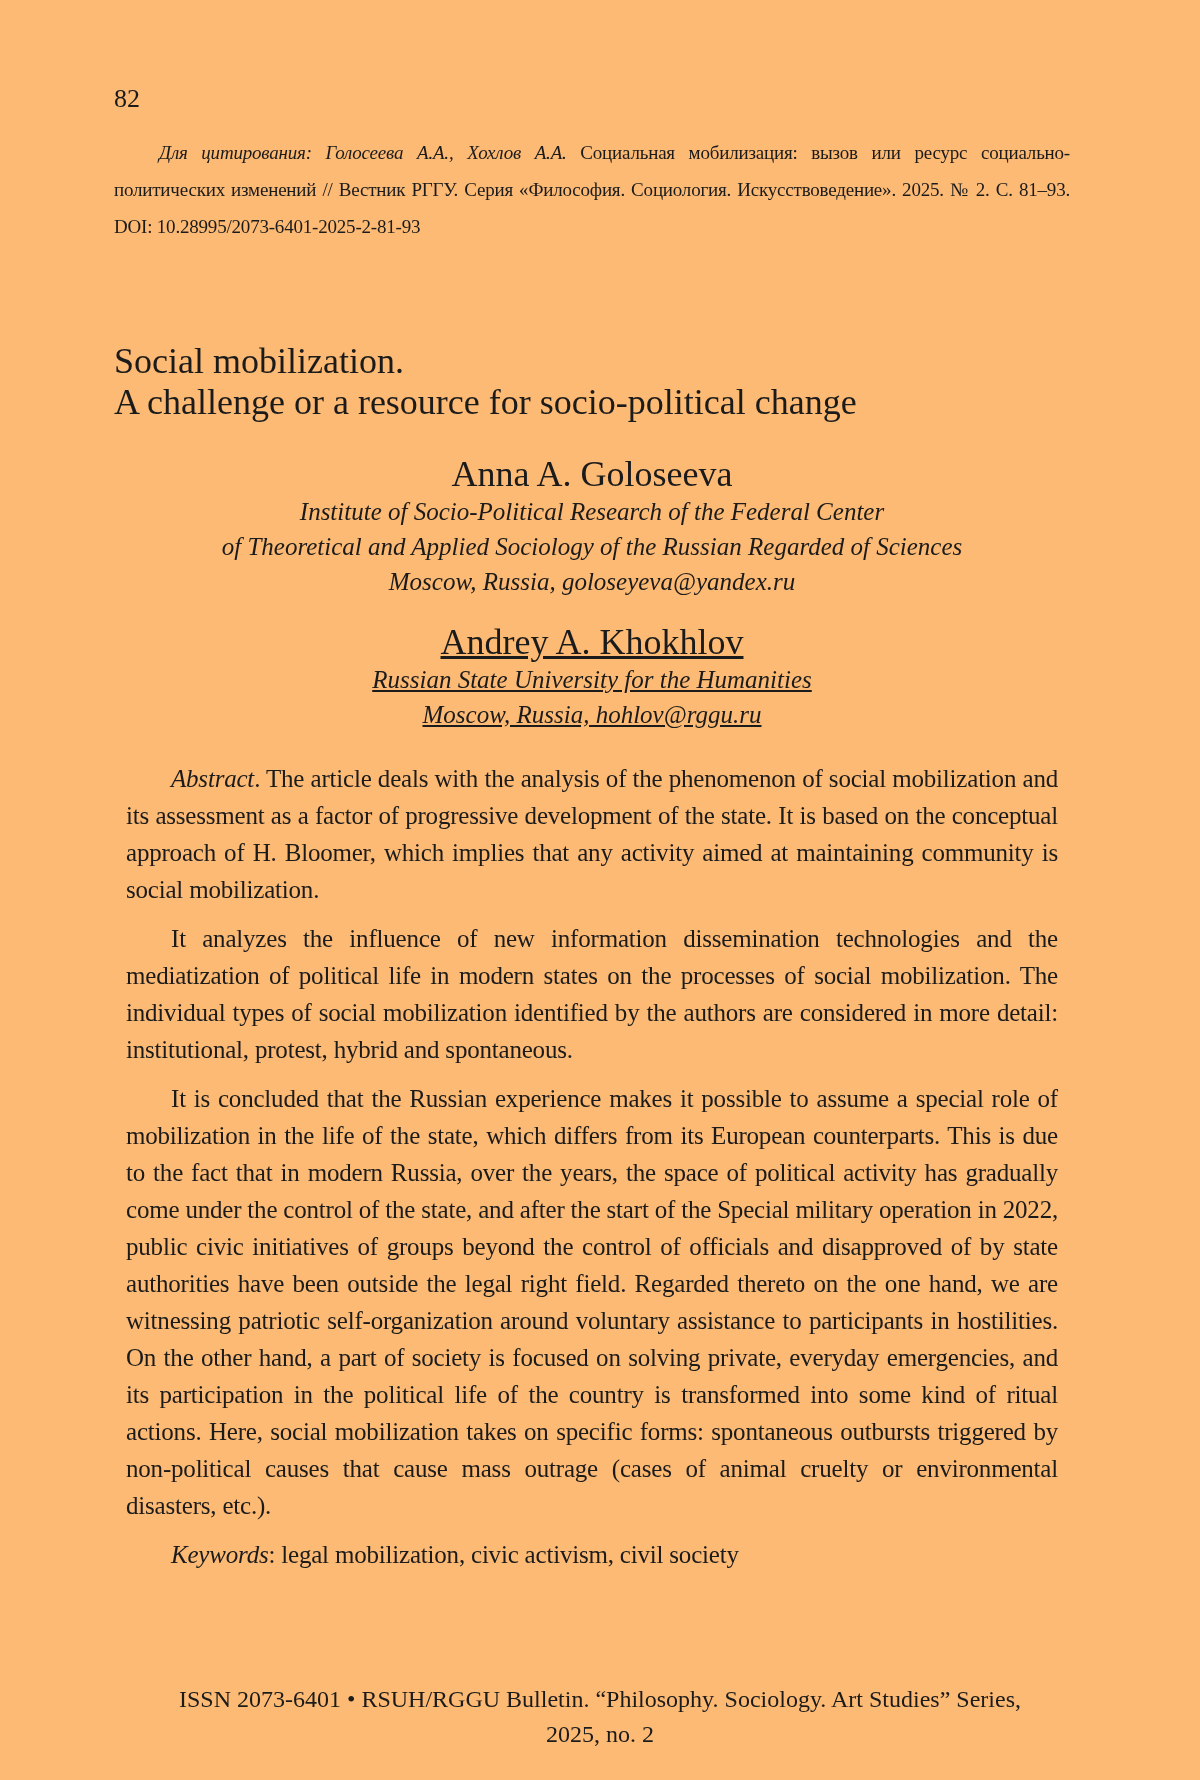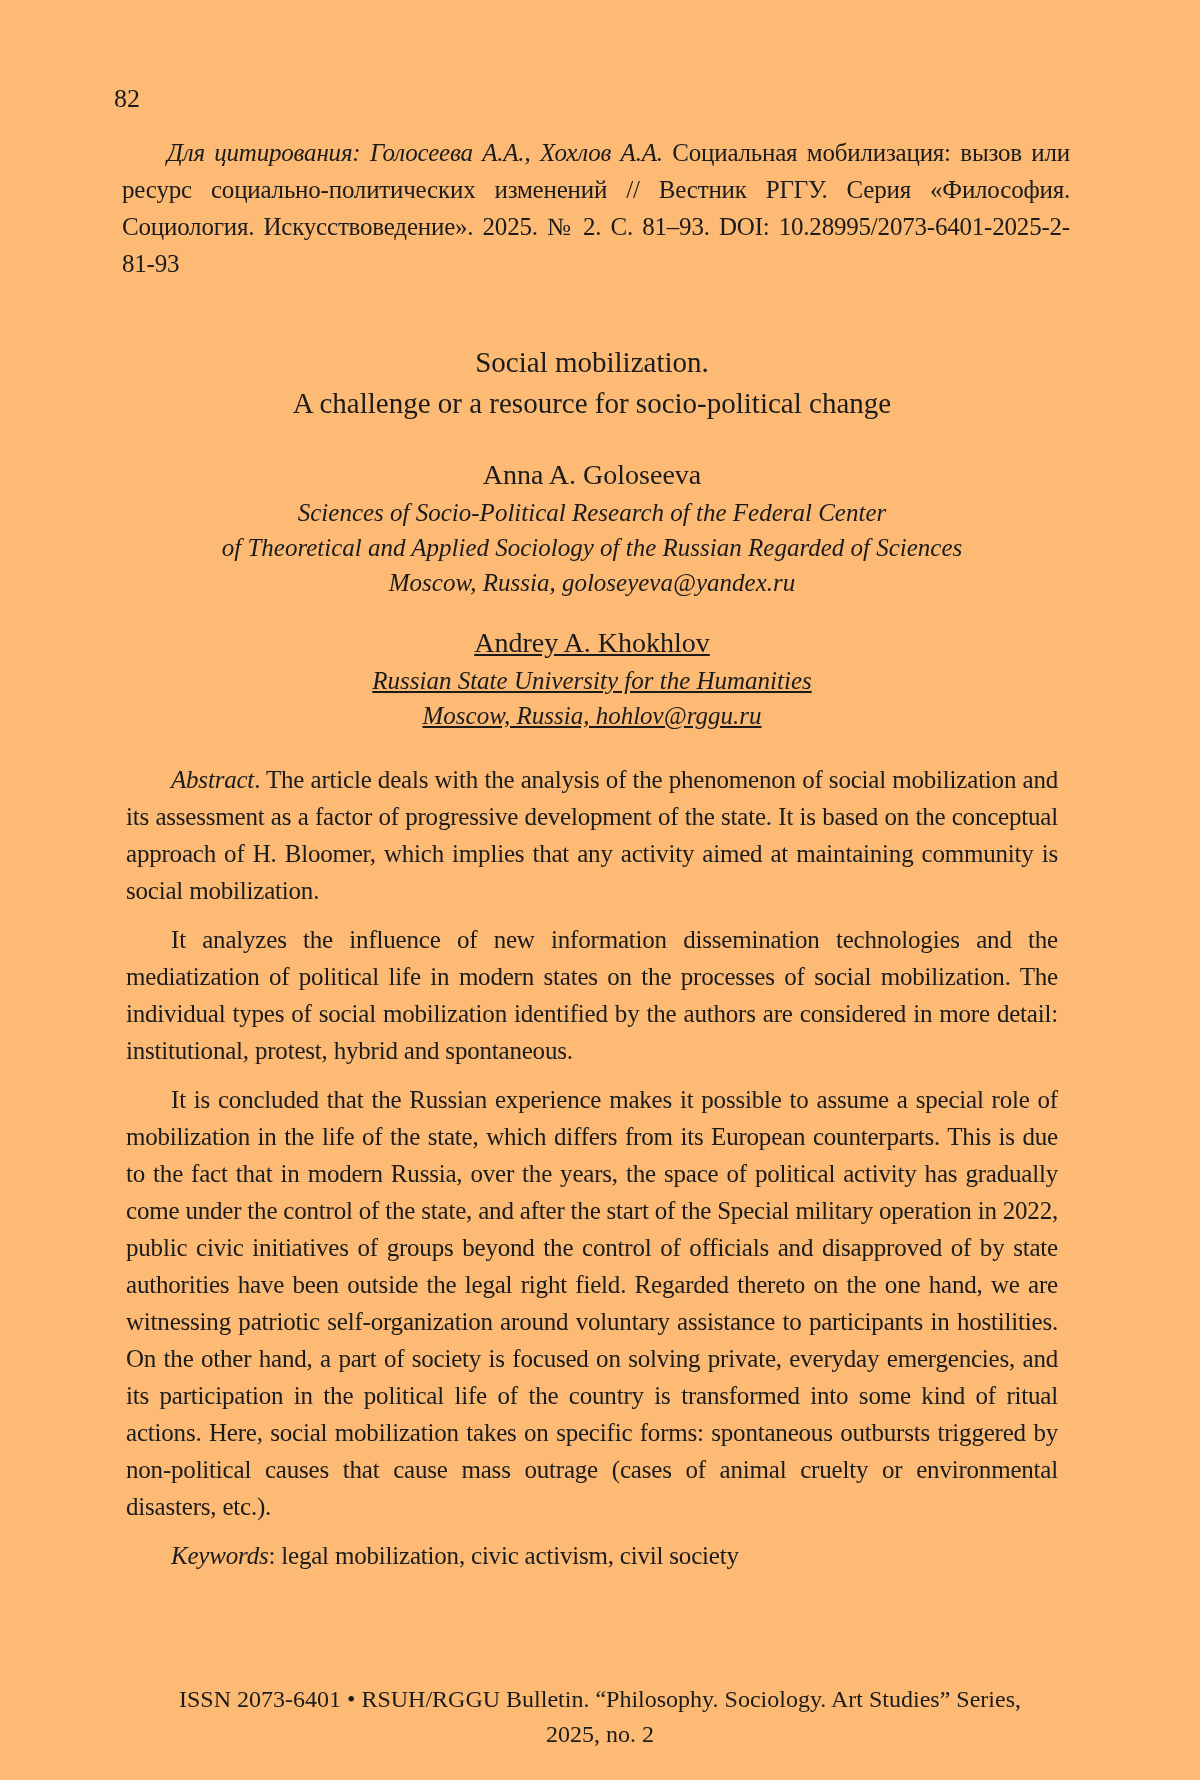--- a/index.html
+++ b/index.html
@@ -16,37 +16,37 @@
   }
   .header {
     display: flex;
     justify-content: space-between;
     align-items: baseline;
     font-size: 26px;
     line-height: 30px;
   }
   .header .runhead { font-size: 25px; }
   .citation {
-    margin: 20px 0 0 8px;
-    font-size: 25px;
+    margin: 20px 0 0 0;
+    font-size: 19px;
     line-height: 37px;
     text-align: justify;
     text-indent: 45px;
     letter-spacing: -0.2px;
   }
   .italic { font-style: italic; }
   .title-block {
-    margin-top: 60px;
-    text-align: center;
-    font-size: 29px;
+    margin-top: 96px;
+    text-align: left;
+    font-size: 36px;
     line-height: 41px;
   }
   .author-block { margin-top: 34px; text-align: center; }
   .author-block.second { margin-top: 26px; text-decoration: underline; }
-  .author-name { font-size: 28px; line-height: 34px; margin-bottom: 3px; }
+  .author-name { font-size: 36px; line-height: 34px; margin-bottom: 3px; }
   .affil-line { font-style: italic; font-size: 25px; line-height: 35px; }
   .abstract { margin-top: 28px; }
   p.body {
     margin: 12px;
     font-size: 25px;
     line-height: 37px;
     text-align: justify;
     text-indent: 45px;
     letter-spacing: -0.2px;
   }
@@ -71,21 +71,21 @@
 
   <p class="citation"><span class="italic">Для цитирования: Голосеева А.А., Хохлов А.А.</span><span> Социальная мобилизация: вызов или ресурс социально-политических изменений // Вестник РГГУ. Серия «Философия. Социология. Искусствоведение». 2025. № 2. С. 81–93. DOI: 10.28995/2073-6401-2025-2-81-93</span></p>
 
   <div class="title-block">
     <div>Social mobilization.</div>
     <div>A challenge or a resource for socio-political change</div>
   </div>
 
   <div class="author-block">
     <div class="author-name">Anna A. Goloseeva</div>
-    <div class="affil-line">Sciences of Socio-Political Research of the Federal Center</div>
+    <div class="affil-line">Institute of Socio-Political Research of the Federal Center</div>
     <div class="affil-line">of Theoretical and Applied Sociology of the Russian Regarded of Sciences</div>
     <div class="affil-line">Moscow, Russia, goloseyeva@yandex.ru</div>
   </div>
 
   <div class="author-block second">
     <div class="author-name">Andrey A. Khokhlov</div>
     <div class="affil-line">Russian State University for the Humanities</div>
     <div class="affil-line">Moscow, Russia, hohlov@rggu.ru</div>
   </div>
 

